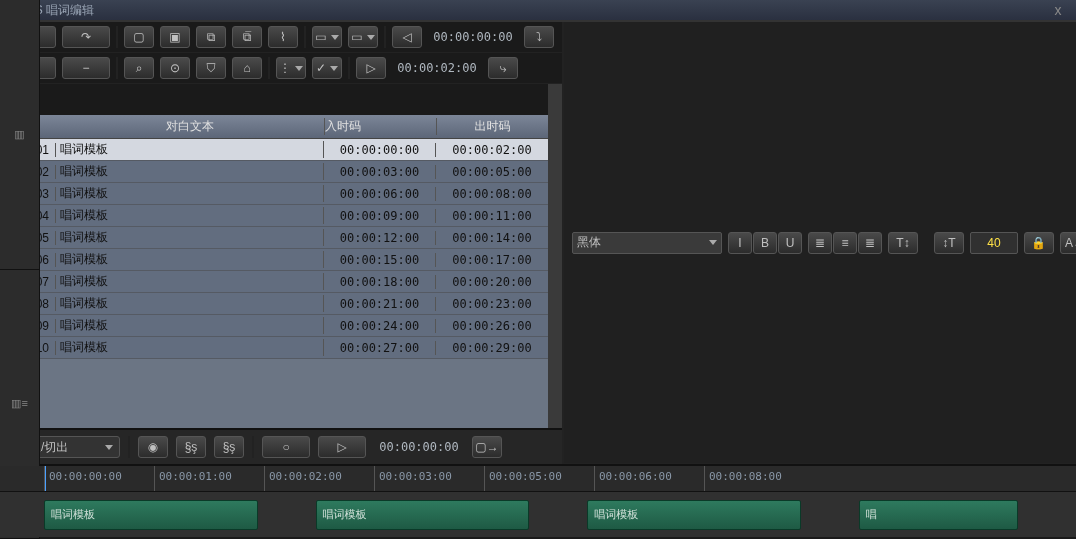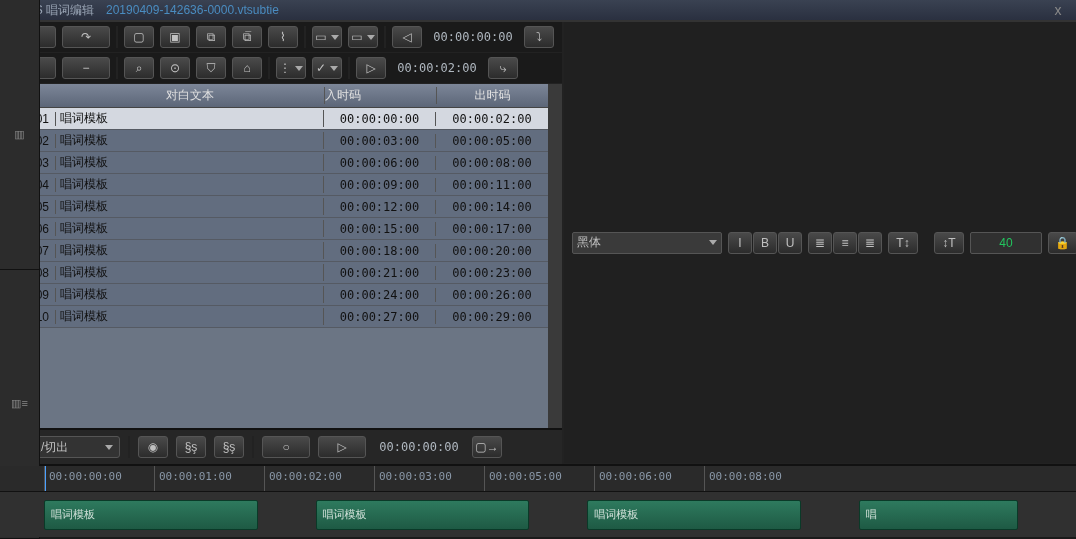--- a/index.html
+++ b/index.html
@@ -44,29 +44,29 @@
 .tc {
   font-family: "Consolas", monospace; color: #b0b8c0;
   min-width: 90px; text-align: center;
 }
 .select {
   height: 22px; min-width: 150px; background: #3a3a3a;
   border: 1px solid #555; border-radius: 2px; padding: 0 4px;
   display: flex; align-items: center; justify-content: space-between;
 }
 .numbox {
-  height: 22px; width: 72px; background: #303030;
+  height: 22px; width: 48px; background: #303030;
   border: 1px solid #555; border-radius: 2px;
   display: flex; align-items: center; justify-content: center;
-  color: #22c55e;
+  color: #fde047;
 }
 .togs { display: flex; gap: 1px; }
 .togs .btn { min-width: 24px; }
 
-.table-area { flex: 1; background: #6b7584; display: flex; flex-direction: column; }
+.table-area { flex: 1; background: #6b7584; display: flex; flex-direction: column; margin-top: 31px; }
 .thead {
   display: flex; background: linear-gradient(#7c8698,#5c6678);
   height: 24px; color: #e0e0e0; align-items: center;
   border-bottom: 1px solid #444;
 }
 .th-id { width: 56px; }
 .th-txt { flex: 1; text-align: center; }
 .th-in  { width: 112px; text-align: left; border-left: 1px solid #555; }
 .th-out { width: 112px; text-align: center; border-left: 1px solid #555; }
 .tbody { flex: 1; overflow: hidden; }
@@ -149,21 +149,20 @@
   border-left: 4px solid transparent; border-right: 4px solid transparent;
   border-top: 5px solid #aaa; margin-left: 4px; }
 .playhead { position: absolute; top: 0; bottom: 0; left: 44px;
   border-left: 2px solid #4aa0ff; }
 </style>
 </head>
 <body>
 
 <div class="titlebar">
   <span>EDIUS 唱词编辑</span>
-  <span class="title-file">20190409-142636-0000.vtsubtie</span>
   <span class="winbtn">x</span>
 </div>
 
 <div class="main">
 
   <div class="leftpane">
     <div class="toolbar-row">
       <div class="btn btn-wide">↶</div>
       <div class="btn btn-wide">↷</div>
       <div class="divider"></div>

